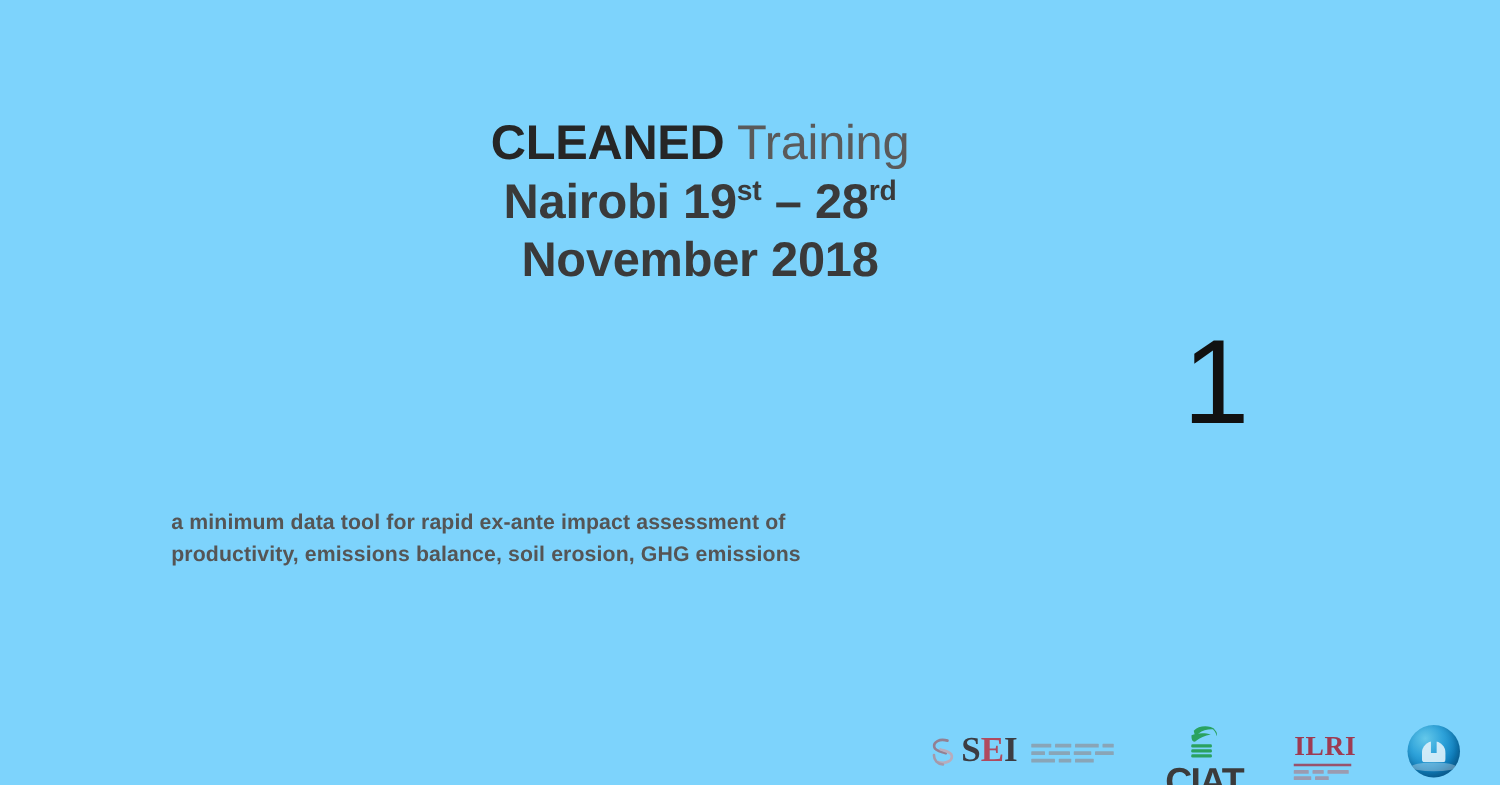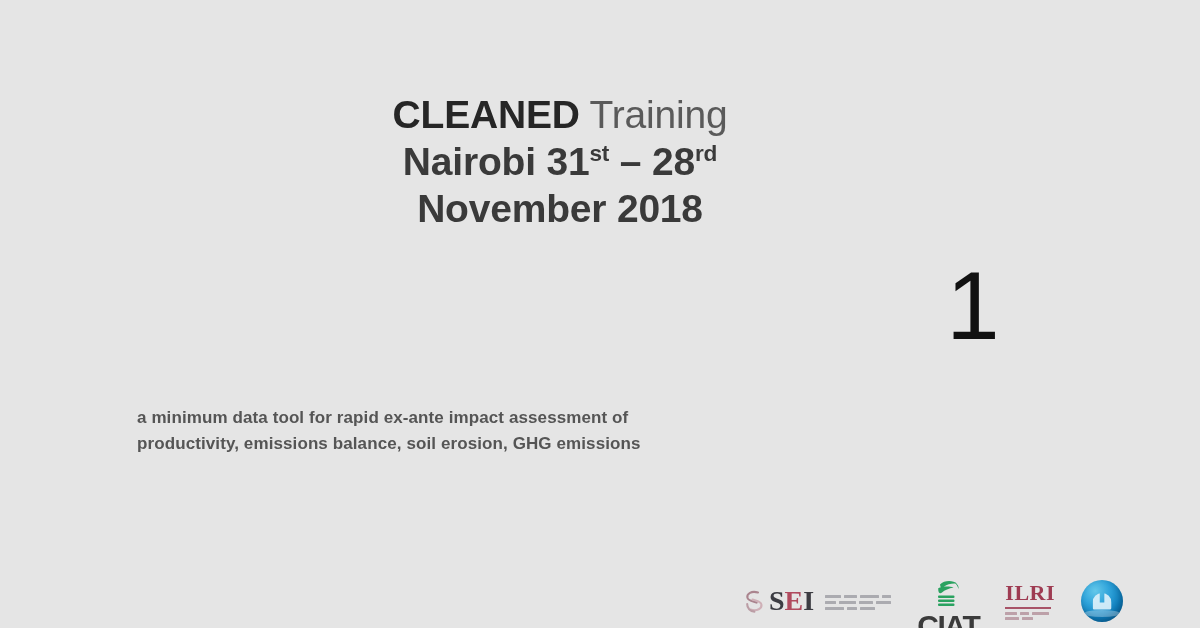--- a/index.html
+++ b/index.html
@@ -6,21 +6,21 @@
   html, body {
     margin: 0;
     padding: 0;
     background: #ffffff;
   }
 
   #slide {
     position: relative;
     width: 1200px;
     height: 628px;
-    background: #e5e5e5;
+    background: #7dd3fc;
     overflow: hidden;
     font-family: "Liberation Sans", "DejaVu Sans", sans-serif;
     -webkit-font-smoothing: antialiased;
   }
 
   
   .header-block {
     position: absolute;
     left: 300px;
     top: 92px;
@@ -105,21 +105,21 @@
   }
 
   
   .logo-strip {
     position: absolute;
     left: 744px;
     top: 578px;
     height: 50px;
     display: flex;
     align-items: flex-start;
-    gap: 26px;
+    gap: 41px;
   }
 
   .logo {
     position: relative;
     display: flex;
     align-items: center;
     height: 46px;
   }
 
   
@@ -177,21 +177,21 @@
     color: #3b3b3b;
     letter-spacing: -1.4px;
     line-height: 1;
     font-family: "Liberation Sans", "DejaVu Sans", sans-serif;
   }
 
   
   .logo-ilri {
     flex-direction: column;
     align-items: flex-start;
-    justify-content: flex-start;
+    justify-content: center;
     padding-top: 4px;
   }
 
   .ilri-word {
     font-family: "Liberation Serif", "DejaVu Serif", serif;
     font-size: 22px;
     font-weight: 700;
     color: #9e3b52;
     letter-spacing: 0.5px;
     line-height: 1;
@@ -259,21 +259,21 @@
 </head>
 <body>
 
 <div id="slide">
 
   <div class="header-block">
     <div class="header-line">
       <span class="strong">CLEANED</span><span> Training</span>
     </div>
     <div class="header-line date-line">
-      <span>Nairobi 31</span><span class="ordinal">st</span><span> – 28</span><span class="ordinal">rd</span>
+      <span>Nairobi 19</span><span class="ordinal">st</span><span> – 28</span><span class="ordinal">rd</span>
     </div>
     <div class="header-line month-line">November 2018</div>
   </div>
 
   <div class="slide-number">1</div>
 
 
   <div class="subtitle">
     <span class="subtitle-line">a minimum data tool for rapid ex-ante impact assessment of</span>
     <span class="subtitle-line">productivity, emissions balance, soil erosion, GHG emissions</span>

